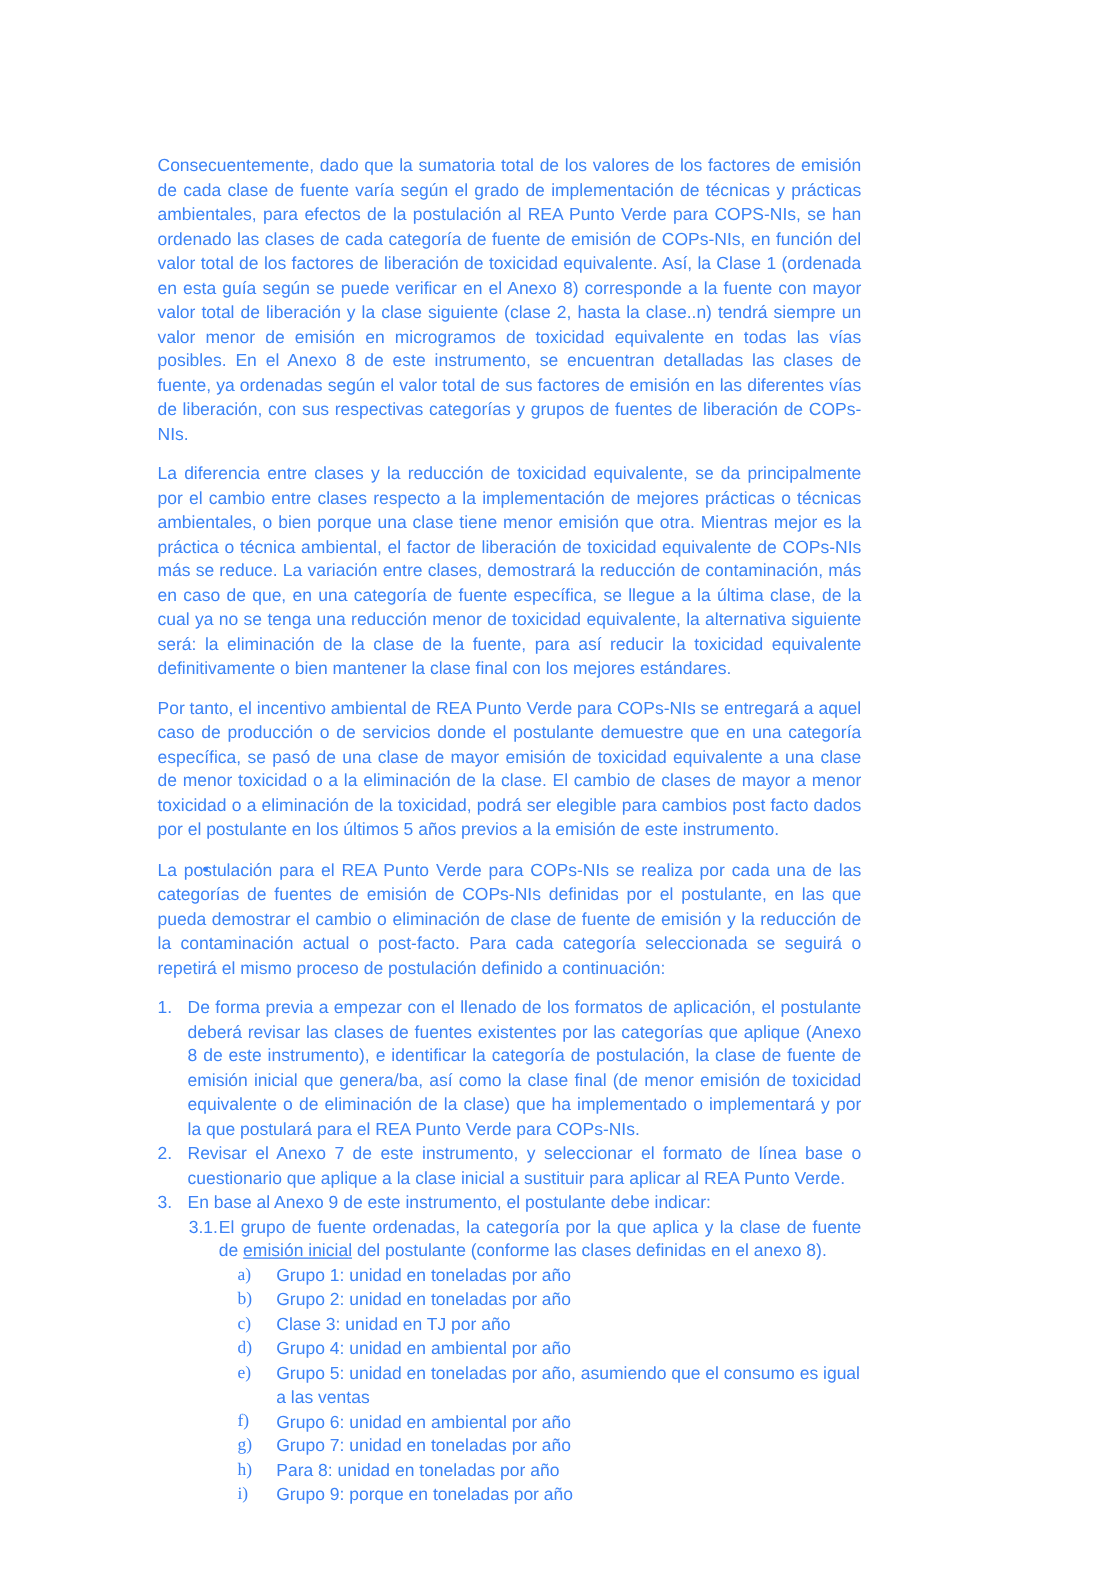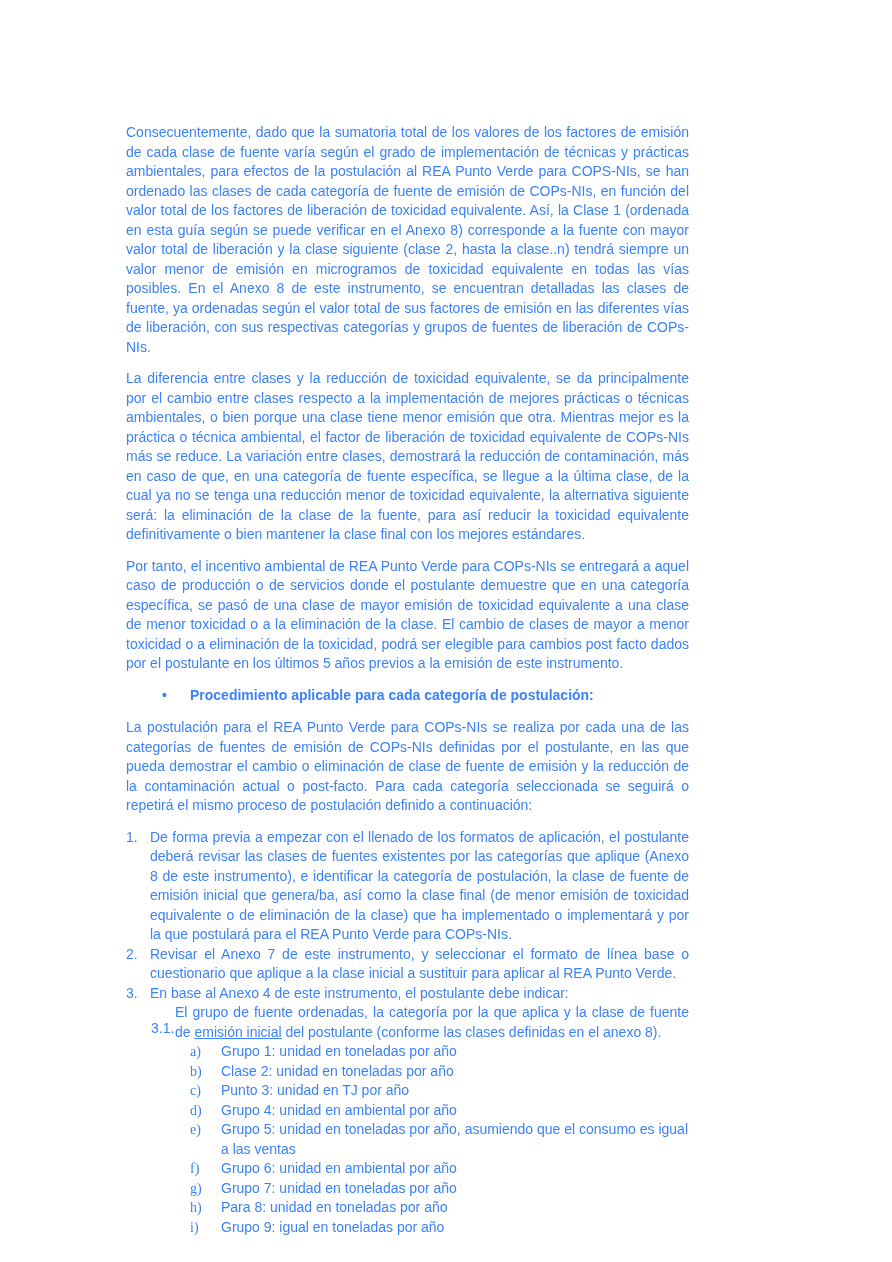--- a/index.html
+++ b/index.html
@@ -47,21 +47,21 @@
   }
   .li2 {
     position: relative;
     margin-left: 25px;
     padding-left: 24px;
     text-align: justify;
   }
   .li2 > .marker {
     position: absolute;
     left: 0;
-    top: 16px;
+    top: 0;
   }
   .li3 {
     position: relative;
     margin-left: 64px;
     padding-left: 31px;
     text-align: left;
   }
   .li3 > .marker {
     position: absolute;
     left: 0;
@@ -76,59 +76,58 @@
 <div class="page">
 
   <p class="para">Consecuentemente, dado que la sumatoria total de los valores de los factores de emisión de cada clase de fuente varía según el grado de implementación de técnicas y prácticas ambientales, para efectos de la postulación al REA Punto Verde para COPS-NIs, se han ordenado las clases de cada categoría de fuente de emisión de COPs-NIs, en función del valor total de los factores de liberación de toxicidad equivalente. Así, la Clase 1 (ordenada en esta guía según se puede verificar en el Anexo 8) corresponde a la fuente con mayor valor total de liberación y la clase siguiente (clase 2, hasta la clase..n) tendrá siempre un valor menor de emisión en microgramos de toxicidad equivalente en todas las vías posibles. En el Anexo 8 de este instrumento, se encuentran detalladas las clases de fuente, ya ordenadas según el valor total de sus factores de emisión en las diferentes vías de liberación, con sus respectivas categorías y grupos de fuentes de liberación de COPs-NIs.</p>
 
   <p class="para">La diferencia entre clases y la reducción de toxicidad equivalente, se da principalmente por el cambio entre clases respecto a la implementación de mejores prácticas o técnicas ambientales, o bien porque una clase tiene menor emisión que otra. Mientras mejor es la práctica o técnica ambiental, el factor de liberación de toxicidad equivalente de COPs-NIs más se reduce. La variación entre clases, demostrará la reducción de contaminación, más en caso de que, en una categoría de fuente específica, se llegue a la última clase, de la cual ya no se tenga una reducción menor de toxicidad equivalente, la alternativa siguiente será: la eliminación de la clase de la fuente, para así reducir la toxicidad equivalente definitivamente o bien mantener la clase final con los mejores estándares.</p>
 
   <p class="para">Por tanto, el incentivo ambiental de REA Punto Verde para COPs-NIs se entregará a aquel caso de producción o de servicios donde el postulante demuestre que en una categoría específica, se pasó de una clase de mayor emisión de toxicidad equivalente a una clase de menor toxicidad o a la eliminación de la clase. El cambio de clases de mayor a menor toxicidad o a eliminación de la toxicidad, podrá ser elegible para cambios post facto dados por el postulante en los últimos 5 años previos a la emisión de este instrumento.</p>
 
   <div class="bullet-heading">
     <span class="bullet">•</span>
-    <span>Procedimiento aplicable para cada categoría de postulación:</span>
   </div>
 
   <p class="para">La postulación para el REA Punto Verde para COPs-NIs se realiza por cada una de las categorías de fuentes de emisión de COPs-NIs definidas por el postulante, en las que pueda demostrar el cambio o eliminación de clase de fuente de emisión y la reducción de la contaminación actual o post-facto. Para cada categoría seleccionada se seguirá o repetirá el mismo proceso de postulación definido a continuación:</p>
 
   <div class="num-list">
 
     <div class="li1">
       <span class="marker">1.</span>
       <span>De forma previa a empezar con el llenado de los formatos de aplicación, el postulante deberá revisar las clases de fuentes existentes por las categorías que aplique (Anexo 8 de este instrumento), e identificar la categoría de postulación, la clase de fuente de emisión inicial que genera/ba, así como la clase final (de menor emisión de toxicidad equivalente o de eliminación de la clase) que ha implementado o implementará y por la que postulará para el REA Punto Verde para COPs-NIs.</span>
     </div>
 
     <div class="li1">
       <span class="marker">2.</span>
       <span>Revisar el Anexo 7 de este instrumento, y seleccionar el formato de línea base o cuestionario que aplique a la clase inicial a sustituir para aplicar al REA Punto Verde.</span>
     </div>
 
     <div class="li1">
       <span class="marker">3.</span>
-      <span>En base al Anexo 4 de este instrumento, el postulante debe indicar:</span>
+      <span>En base al Anexo 9 de este instrumento, el postulante debe indicar:</span>
     </div>
 
     <div class="li2">
       <span class="marker">3.1.</span>
       <span>El grupo de fuente ordenadas, la categoría por la que aplica y la clase de fuente de </span><span class="underlined">emisión inicial</span><span> del postulante (conforme las clases definidas en el anexo 8).</span>
     </div>
 
 
     <div class="li3">
       <span class="marker">a)</span>
       <span>Grupo 1: unidad en toneladas por año</span>
     </div>
     <div class="li3">
       <span class="marker">b)</span>
-      <span>Clase 2: unidad en toneladas por año</span>
+      <span>Grupo 2: unidad en toneladas por año</span>
     </div>
     <div class="li3">
       <span class="marker">c)</span>
-      <span>Punto 3: unidad en TJ por año</span>
+      <span>Clase 3: unidad en TJ por año</span>
     </div>
     <div class="li3">
       <span class="marker">d)</span>
       <span>Grupo 4: unidad en ambiental por año</span>
     </div>
     <div class="li3">
       <span class="marker">e)</span>
       <span>Grupo 5: unidad en toneladas por año, asumiendo que el consumo es igual a las ventas</span>
     </div>
     <div class="li3">
@@ -138,17 +137,17 @@
     <div class="li3">
       <span class="marker">g)</span>
       <span>Grupo 7: unidad en toneladas por año</span>
     </div>
     <div class="li3">
       <span class="marker">h)</span>
       <span>Para 8: unidad en toneladas por año</span>
     </div>
     <div class="li3">
       <span class="marker">i)</span>
-      <span>Grupo 9: igual en toneladas por año</span>
+      <span>Grupo 9: porque en toneladas por año</span>
     </div>
 
   </div>
 </div>
 
 </body></html>

